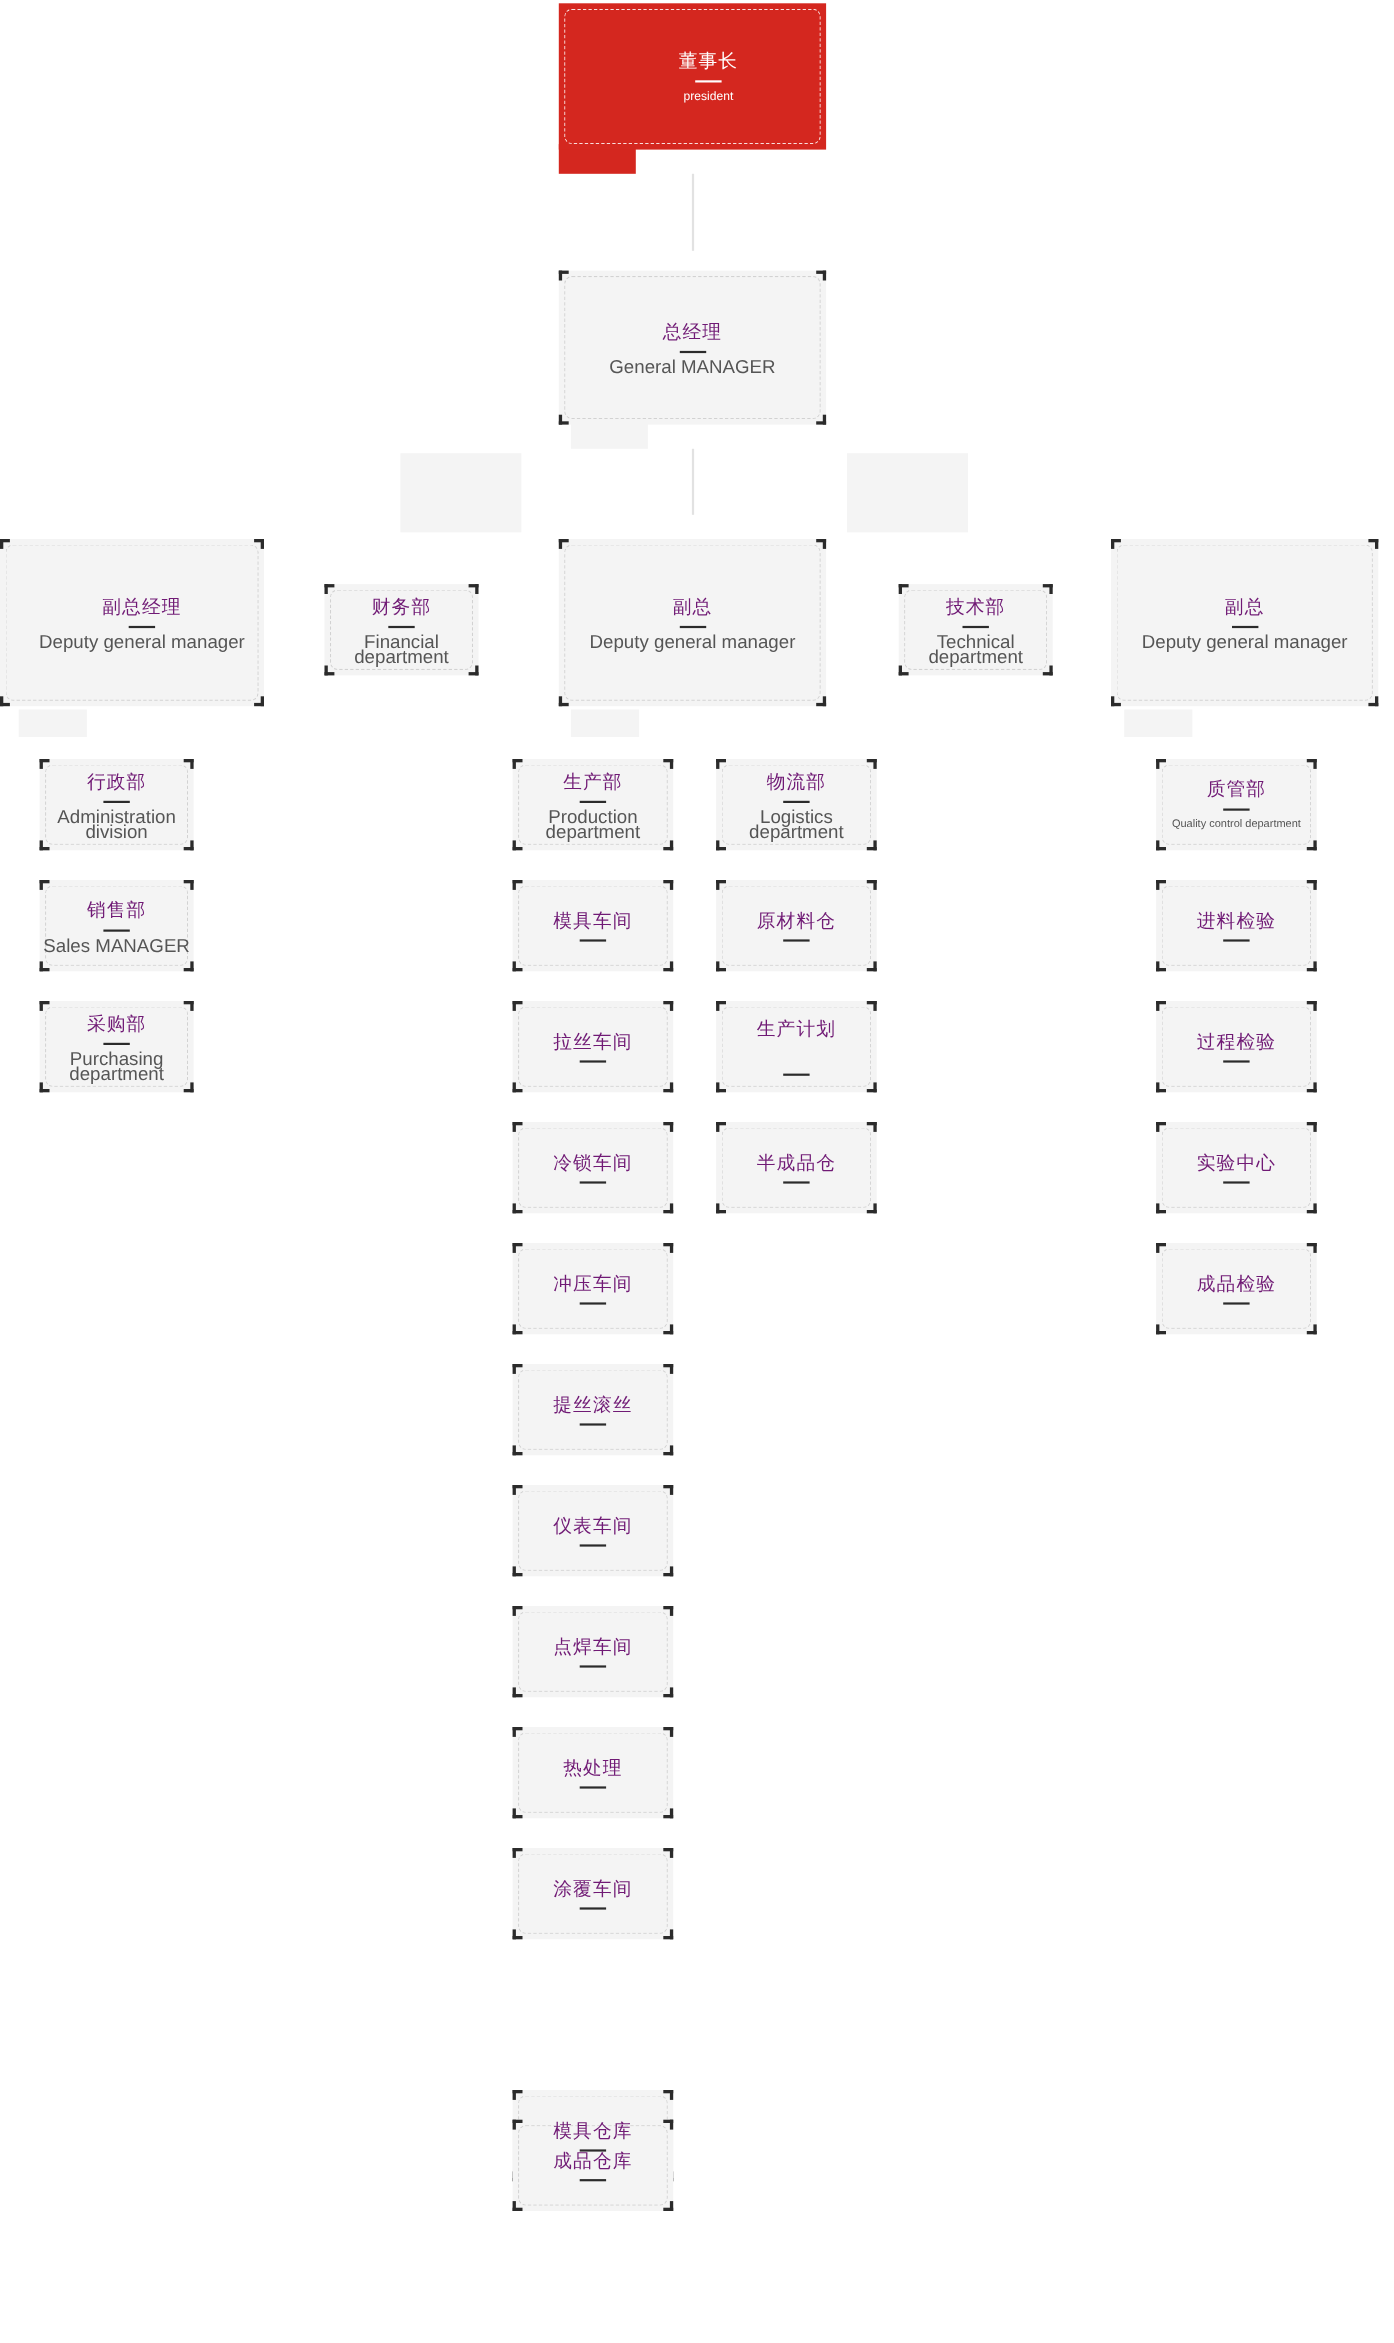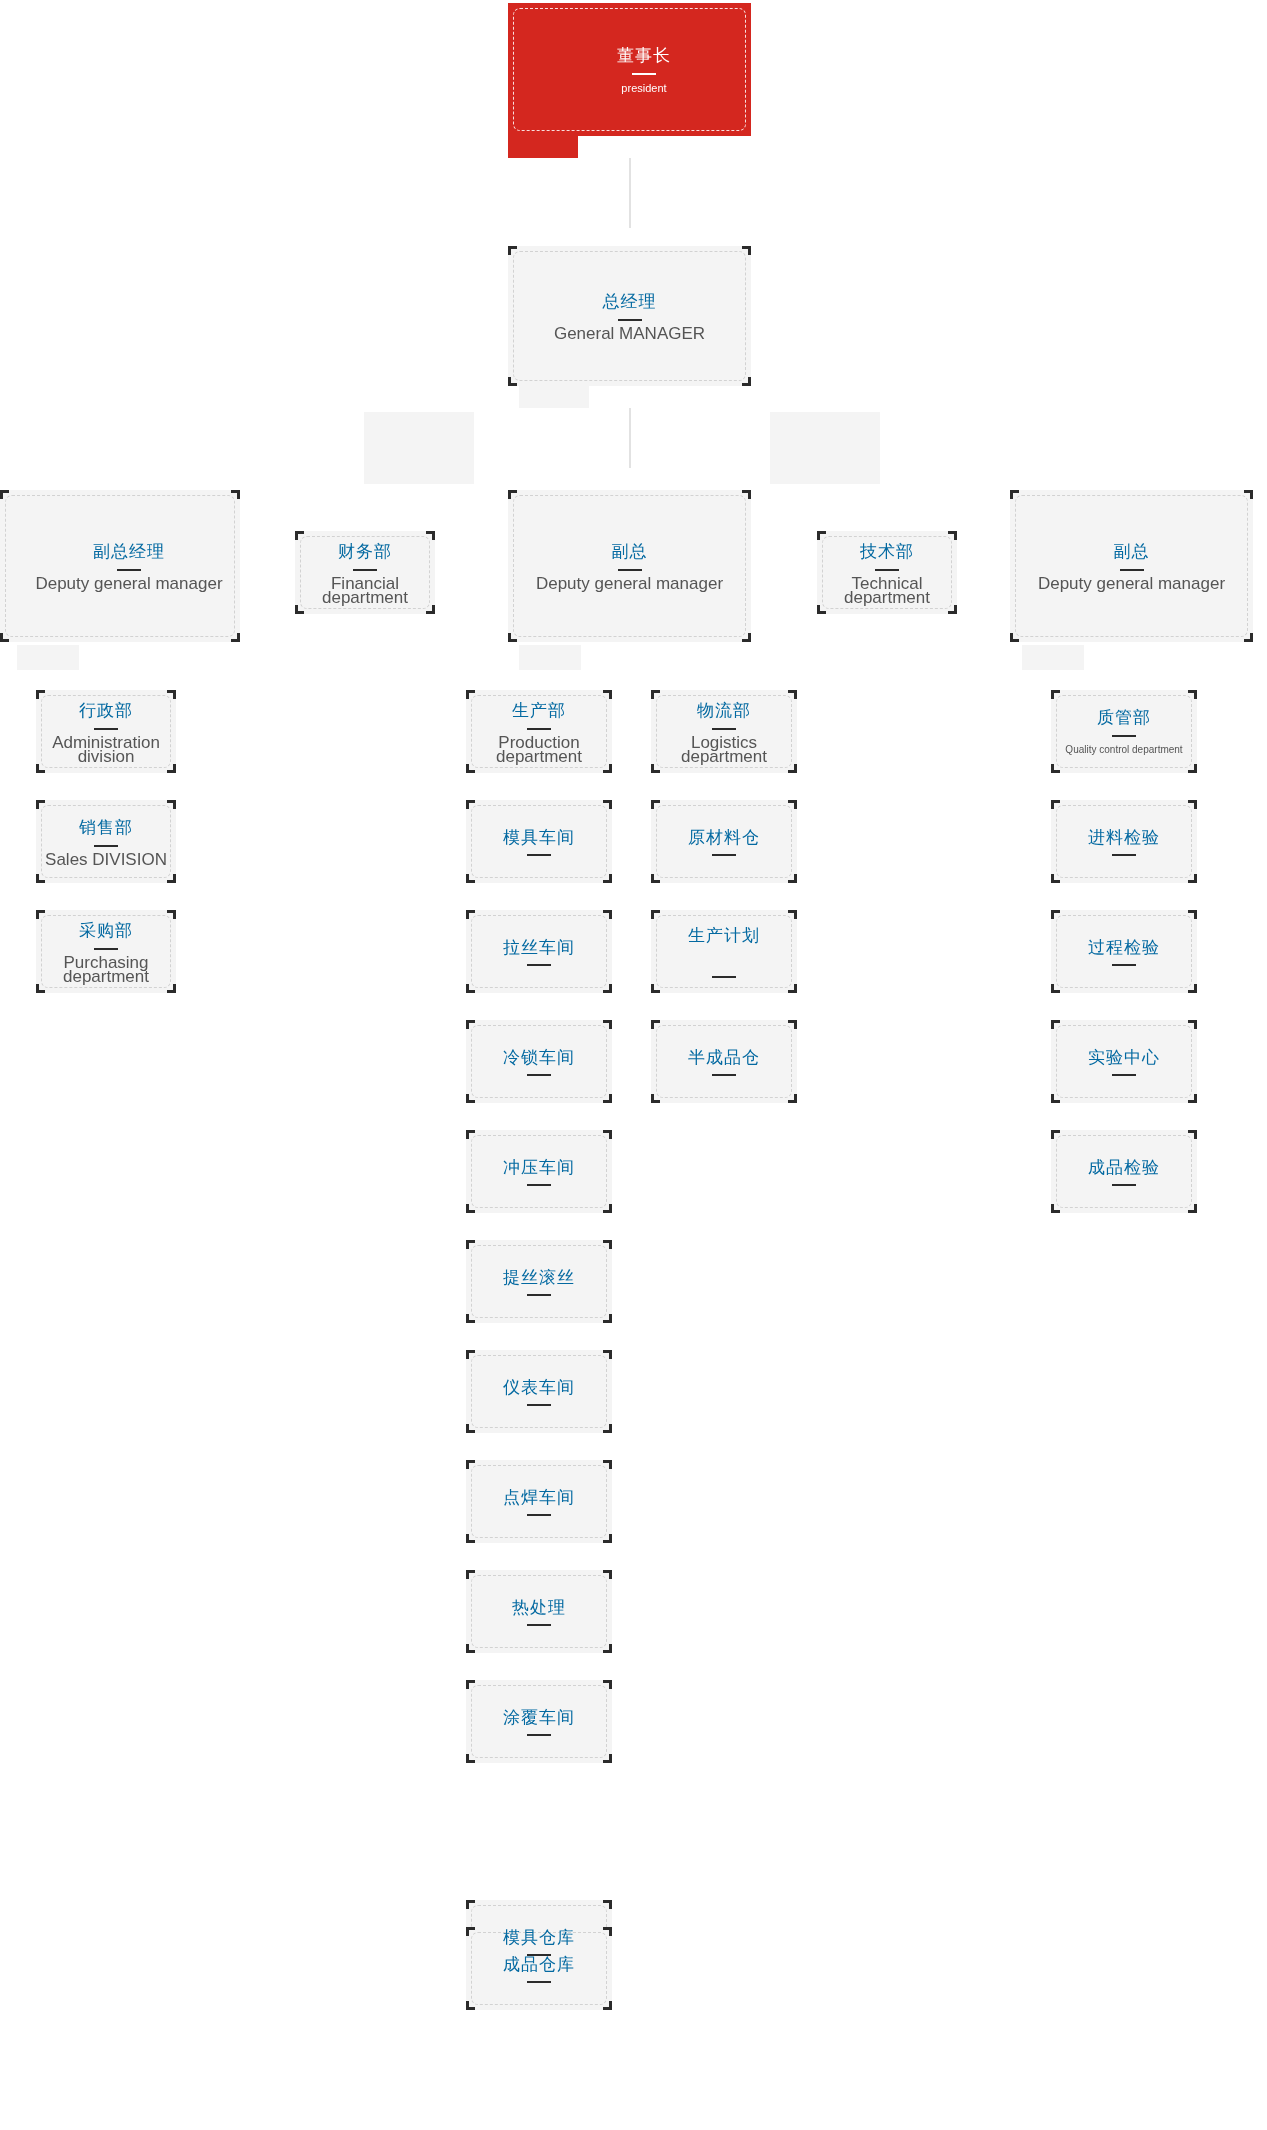--- a/index.html
+++ b/index.html
@@ -39,21 +39,21 @@
     width: 9px; height: 9px;
     pointer-events: none;
   }
   .node .c.tl { left:0; top:0;  border-left:3px solid #2b2b2b; border-top:3px solid #2b2b2b; }
   .node .c.tr { right:0; top:0; border-right:3px solid #2b2b2b; border-top:3px solid #2b2b2b; }
   .node .c.bl { left:0; bottom:0;  border-left:3px solid #2b2b2b; border-bottom:3px solid #2b2b2b; }
   .node .c.br { right:0; bottom:0; border-right:3px solid #2b2b2b; border-bottom:3px solid #2b2b2b; }
 
   .node .title {
     position: relative;
-    color: #0369a1;
+    color: #701a75;
     font-size: 17px;
     line-height: 22px;
     letter-spacing: 1px;
     z-index: 2;
   }
   .node.red .title { color: #ffffff; font-size: 17px; }
 
   .node .rule {
     position: relative;
     width: 24px;
@@ -190,21 +190,21 @@
   </div>
 
   <div class="node" style="left:36px; top:800px; width:140px; height:83px;">
     <span class="inner"></span>
     <span class="c tl"></span>
     <span class="c tr"></span>
     <span class="c bl"></span>
     <span class="c br"></span>
     <span class="title">销售部</span>
     <span class="rule"></span>
-    <span class="sub">Sales DIVISION</span>
+    <span class="sub">Sales MANAGER</span>
   </div>
 
   <div class="node" style="left:36px; top:910px; width:140px; height:83px;">
     <span class="inner"></span>
     <span class="c tl"></span>
     <span class="c tr"></span>
     <span class="c bl"></span>
     <span class="c br"></span>
     <span class="title">采购部</span>
     <span class="rule"></span>

